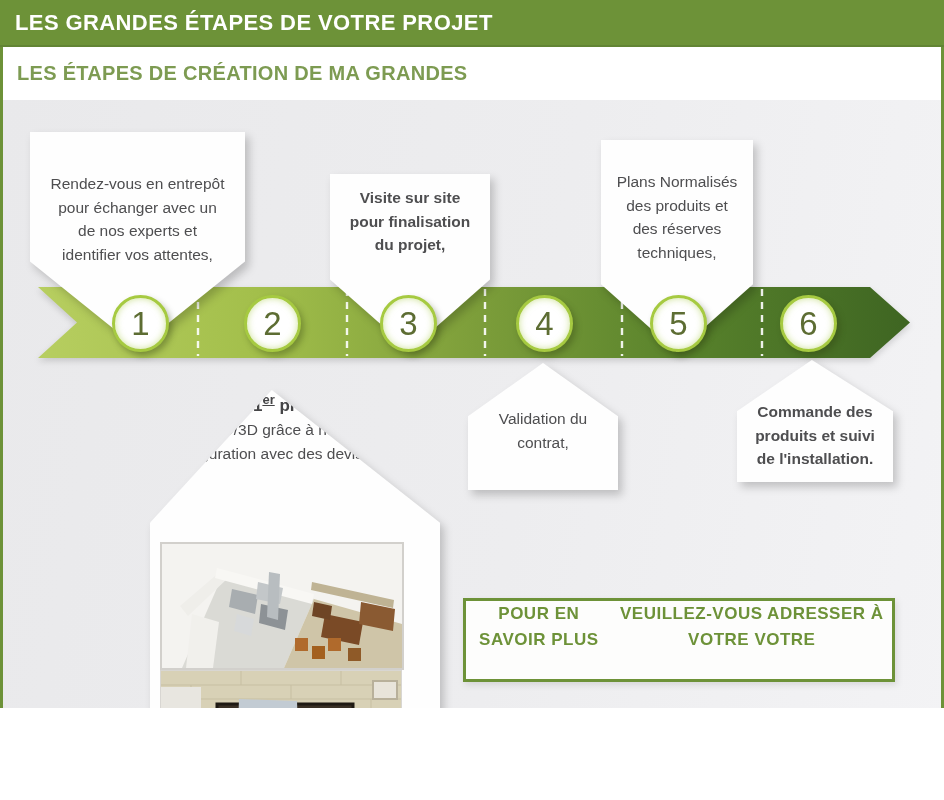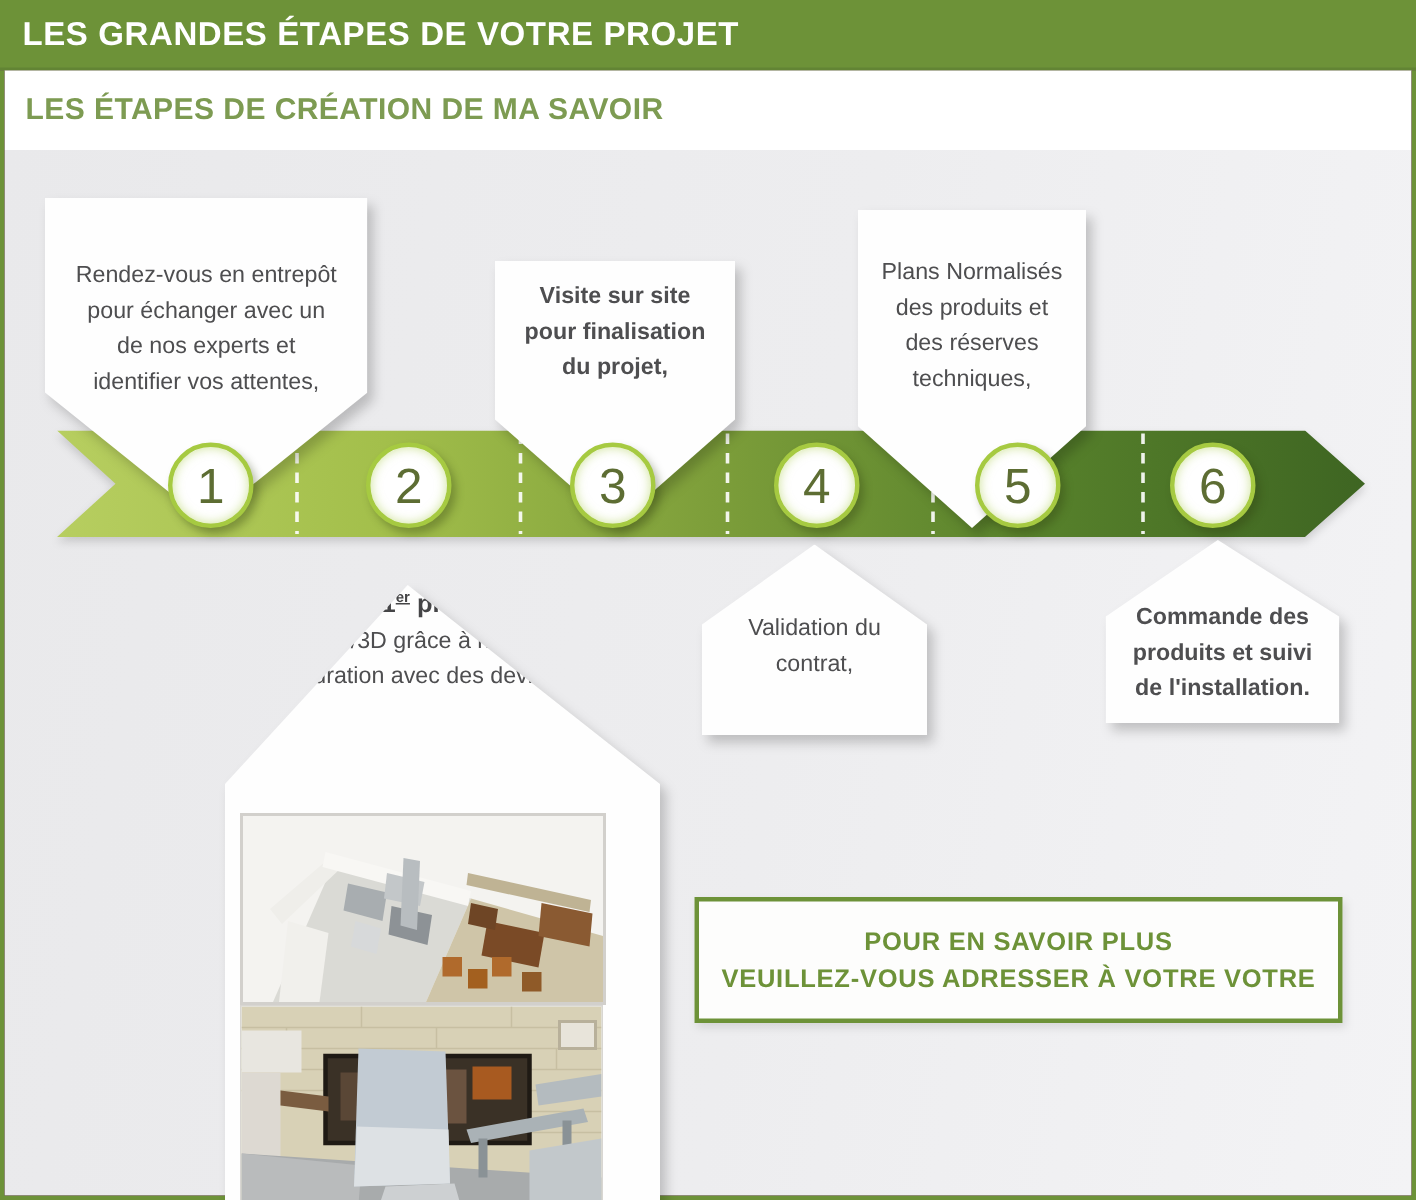--- a/index.html
+++ b/index.html
@@ -1,16 +1,16 @@
 <!DOCTYPE html>
 <html><head>
 <meta charset="utf-8">
 <style>
   html,body { margin:0; padding:0; background:#fff; font-family:"Liberation Sans", sans-serif; }
-  #stage { position:relative; width:944px; height:800px; overflow:hidden; background:#701a75; }
+  #stage { position:relative; width:944px; height:708px; overflow:hidden; background:#fef9c3; }
 
   
   .header { position:absolute; left:0; top:0; width:944px; height:47px; background:#6d9238;
             display:flex; align-items:center; padding-left:15px; box-sizing:border-box;
             border-bottom:2px solid #628434; }
   .header span { color:#ffffff; font-size:22px; font-weight:bold; letter-spacing:.4px; }
   .subheader { position:absolute; left:3px; top:47px; width:938px; height:53px; background:#ffffff;
             display:flex; align-items:center; padding-left:14px; box-sizing:border-box; }
   .subheader span { color:#7d9b52; font-size:20px; letter-spacing:.3px; font-weight:bold; }
 
@@ -34,50 +34,50 @@
   .co-house{ clip-path:polygon(42% 0,100% 31%,100% 100%,0 100%,0 31%); }
 
   .co p { margin:0; }
   #c1 .co { padding:40px 20px 0; }
   #c3 .co { padding:12px 12px 0;font-weight:bold; }
   #c5 .co { padding:30px 14px 0; }
   #c4 .co { padding:44px 14px 0; }
   #c6 .co { padding:40px 10px 0;font-weight:bold; }
 
   .house-title { margin-top:50px; font-size:17px; font-weight:bold; color:#454547; }
-  .house-title sup { font-size:10px;text-decoration:underline; }
+  .house-title sup { font-size:13px;text-decoration:underline; }
   .house-text { margin:4px 16px 0; font-size:15.5px; color:#4e4e50; line-height:1.5; }
   .house-img { position:absolute; left:10px; width:240px; background:#f4f3f0; }
   .house-img.img1 { top:152px; height:124px; border:2px solid #d2d0cc; }
   .house-img.img2 { top:280px; height:132px; border:1px solid #d8d6d2; }
   .house-img svg { display:block; }
 
   
   .step-circle { position:absolute; width:57px; height:57px; border-radius:50%; background:#ffffff;
         border:3px solid #a6ca41; box-sizing:border-box; display:flex; align-items:center;
         justify-content:center; font-size:33px; color:#5d6d33;
         box-shadow: inset 0 0 7px rgba(166,202,65,.55), 3px 4px 6px rgba(45,60,15,.35); }
 
   
   .info { position:absolute; left:463px; top:598px; width:432px; height:84px; background:#fdfdfc;
-        border:3px solid #6d9238; box-sizing:border-box; display:flex; flex-direction:column;
+        border:3px solid #6d9238; box-sizing:border-box; display:flex; flex-direction:row;
         justify-content:center; text-align:center; color:#6d9238; font-weight:bold;
         font-size:17px; letter-spacing:.5px; line-height:1.5;
         filter:drop-shadow(2px 3px 3px rgba(0,0,0,.10)); }
 </style>
 </head>
 <body>
 
 <div id="stage">
 
   <div class="header">
     <span>LES GRANDES ÉTAPES DE VOTRE PROJET</span>
   </div>
   <div class="subheader">
-    <span>LES ÉTAPES DE CRÉATION DE MA SAVOIR</span>
+    <span>LES ÉTAPES DE CRÉATION DE MA GRANDES</span>
   </div>
 
   <div class="graybg"></div>
   <div class="b-left"></div>
   <div class="b-right"></div>
   <div class="b-bottom"></div>
 
   <svg class="ribbon" width="874" height="71" viewBox="0 0 874 71">
     <defs>
       <linearGradient id="rg" x1="0" y1="0" x2="1" y2="0">
@@ -103,21 +103,21 @@
       <p>Rendez-vous en entrepôt pour échanger avec un de nos experts et identifier vos attentes,</p>
     </div>
   </div>
 
   <div id="c3" class="co-wrap" style="left:330px; top:174px; width:160px; height:176px;">
     <div class="co co-top">
       <p>Visite sur site pour finalisation du projet,</p>
     </div>
   </div>
 
-  <div id="c5" class="co-wrap" style="left:572px; top:140px; width:152px; height:212px;">
+  <div id="c5" class="co-wrap" style="left:601px; top:140px; width:152px; height:212px;">
     <div class="co co-top5">
       <p>Plans Normalisés des produits et des réserves techniques,</p>
     </div>
   </div>
 
   <div id="c4" class="co-wrap" style="left:468px; top:363px; width:150px; height:127px;">
     <div class="co co-bot">
       <p>Validation du contrat,</p>
     </div>
   </div>

